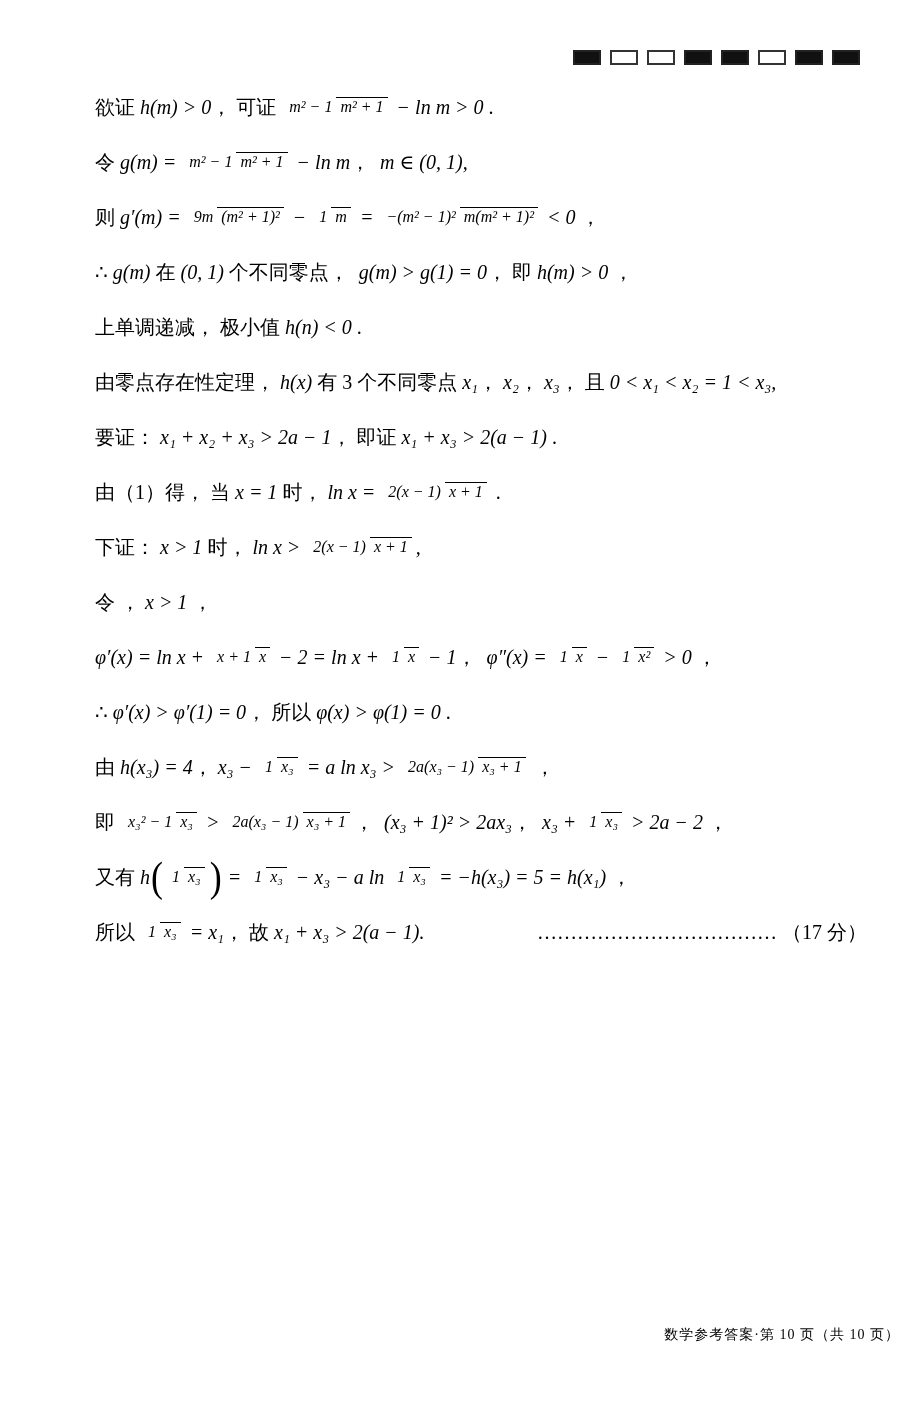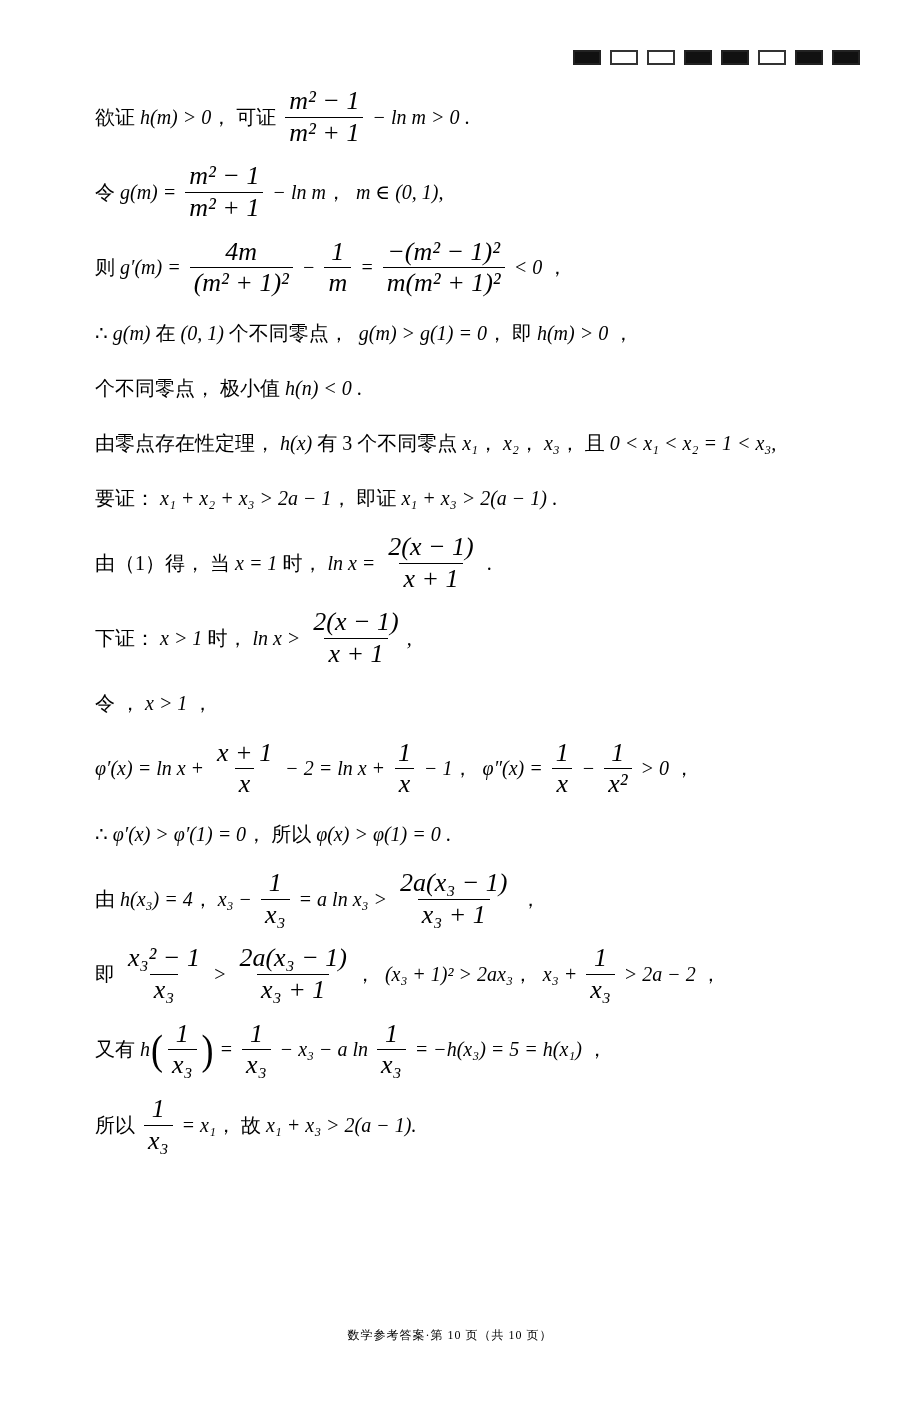--- a/index.html
+++ b/index.html
@@ -13,31 +13,31 @@
   .mark.filled{background:#111;border-color:#222;}
   .mark.outline{background:#fff;border-color:#333;}
   .content{position:absolute;left:95px;top:84px;width:772px;}
   .line{
     display:flex;align-items:center;flex-wrap:nowrap;
     min-height:46px;margin-bottom:9px;font-size:20px;line-height:1.25;
   }
   .seg-cn{white-space:pre;font-style:normal;}
   .seg-m{white-space:pre;font-style:italic;text-align:right;}
   .frac{
-    display:inline-flex;flex-direction:column;align-items:center;
-    font-style:italic;font-size:26px;line-height:1.18;margin:2px 4px;
+    display:inline-flex;flex-direction:row;align-items:center;
+    font-style:italic;font-size:16px;line-height:1.18;margin:2px 4px;
     text-align:center;
   }
   .frac .num{padding:0 4px;}
   .frac .den{border-top:1.4px solid #000;padding:0 4px;}
   .bp{font-size:36px;font-weight:400;font-style:normal;transform:scaleY(1.15);margin:0 1px;line-height:1;}
   .fill{flex:1 1 auto;min-width:20px;}
   .footer{
-    position:absolute;left:0;bottom:58px;width:100%;text-align:center;
-    font-size:12px;letter-spacing:1px;
+    position:absolute;left:0;bottom:58px;width:100%;text-align:right;
+    font-size:14px;letter-spacing:1px;
   }
 </style>
 </head>
 <body>
 
 <div class="marks">
     <div class="mark filled"></div>
     <div class="mark outline"></div>
     <div class="mark outline"></div>
     <div class="mark filled"></div>
@@ -67,21 +67,21 @@
         <span class="den">m² + 1</span>
       </span>
       <span class="seg-m"> − ln m</span>
       <span class="seg-cn">，  </span>
       <span class="seg-m">m ∈ (0, 1),</span>
     </div>
     <div class="line">
       <span class="seg-cn">则 </span>
       <span class="seg-m">g′(m) = </span>
       <span class="frac">
-        <span class="num">4m</span>
+        <span class="num">9m</span>
         <span class="den">(m² + 1)²</span>
       </span>
       <span class="seg-m"> − </span>
       <span class="frac">
         <span class="num">1</span>
         <span class="den">m</span>
       </span>
       <span class="seg-m"> = </span>
       <span class="frac">
         <span class="num">−(m² − 1)²</span>
@@ -95,21 +95,21 @@
       <span class="seg-m">g(m)</span>
       <span class="seg-cn"> 在 </span>
       <span class="seg-m">(0, 1)</span>
       <span class="seg-cn"> 个不同零点，  </span>
       <span class="seg-m">g(m) &gt; g(1) = 0</span>
       <span class="seg-cn">， 即 </span>
       <span class="seg-m">h(m) &gt; 0</span>
       <span class="seg-cn"> ，</span>
     </div>
     <div class="line">
-      <span class="seg-cn">个不同零点， 极小值 </span>
+      <span class="seg-cn">上单调递减， 极小值 </span>
       <span class="seg-m">h(n) &lt; 0</span>
       <span class="seg-cn"> .</span>
     </div>
     <div class="line">
       <span class="seg-cn">由零点存在性定理， </span>
       <span class="seg-m">h(x)</span>
       <span class="seg-cn"> 有 3 个不同零点 </span>
       <span class="seg-m">x₁</span>
       <span class="seg-cn">， </span>
       <span class="seg-m">x₂</span>
@@ -249,16 +249,17 @@
     <div class="line">
       <span class="seg-cn">所以 </span>
       <span class="frac">
         <span class="num">1</span>
         <span class="den">x₃</span>
       </span>
       <span class="seg-m"> = x₁</span>
       <span class="seg-cn">， 故 </span>
       <span class="seg-m">x₁ + x₃ &gt; 2(a − 1).</span>
       <span class="fill"></span>
+      <span class="seg-cn">……………………………… （17 分）</span>
     </div>
   </div>
 
 <div class="footer">数学参考答案·第 10 页（共 10 页）</div>
 
 </body></html>

